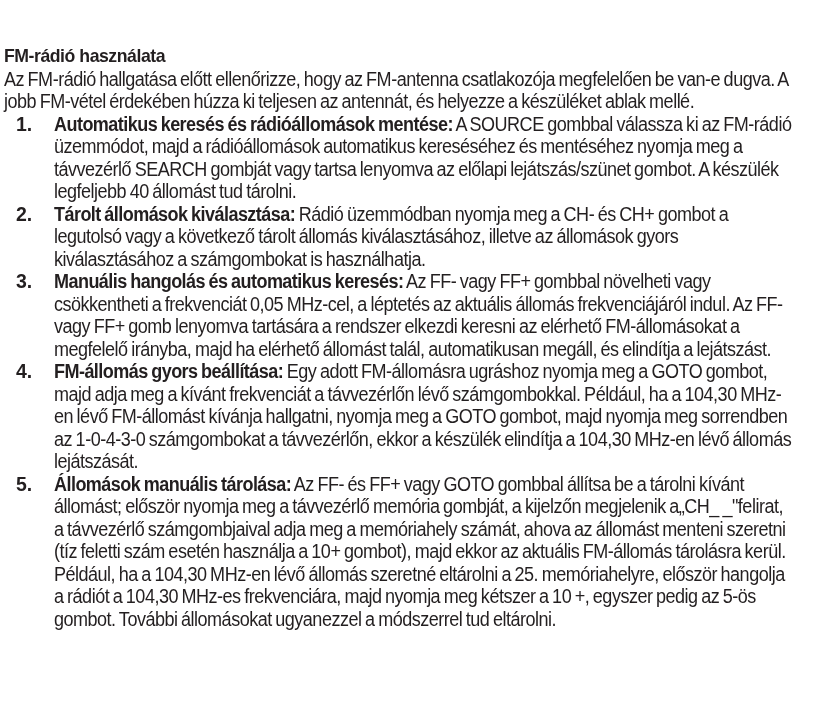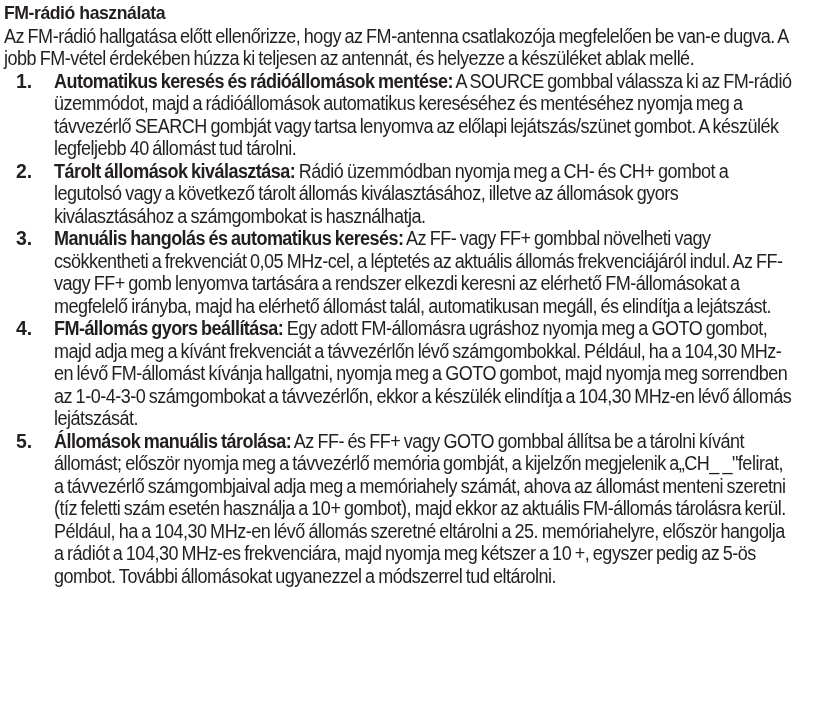--- a/index.html
+++ b/index.html
@@ -1,21 +1,21 @@
 <!DOCTYPE html>
 <html><head>
   <meta charset="utf-8">
   <style>
     html, body { margin: 0; padding: 0; background: #ffffff; }
     body {
       width: 814px; height: 711px; overflow: hidden;
       font-family: "Liberation Sans", sans-serif;
       color: #231f20;
     }
-    .page { position: relative; padding: 2px 8px 0 4px; }
+    .page { position: relative; padding: 2px 8px 0 4px; margin-top: 43px; }
     .title {
       font-weight: bold; font-size: 19px; line-height: 22.5px;
       letter-spacing: -0.5px; margin: 0;
       transform: scaleX(0.93); transform-origin: left;
     }
     .para, .item-text {
       font-size: 19.5px; line-height: 22.5px; margin: 0;
       letter-spacing: -0.55px; word-spacing: -1px;
     }
     .para { width: 860px; transform: scaleX(0.925); transform-origin: left; }

